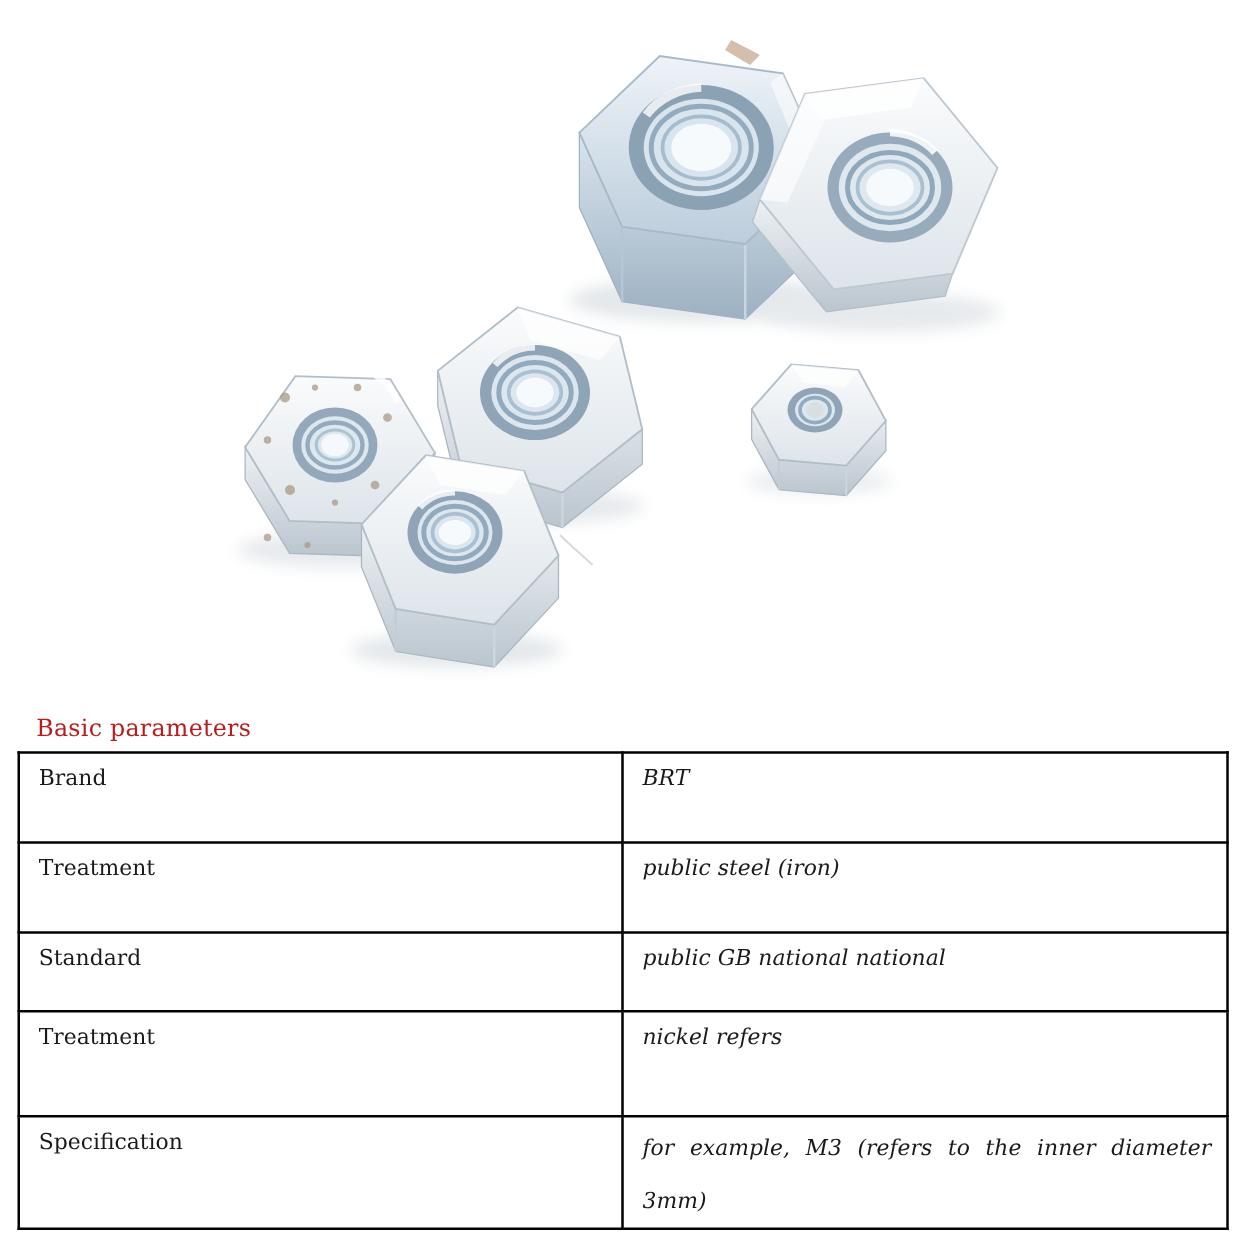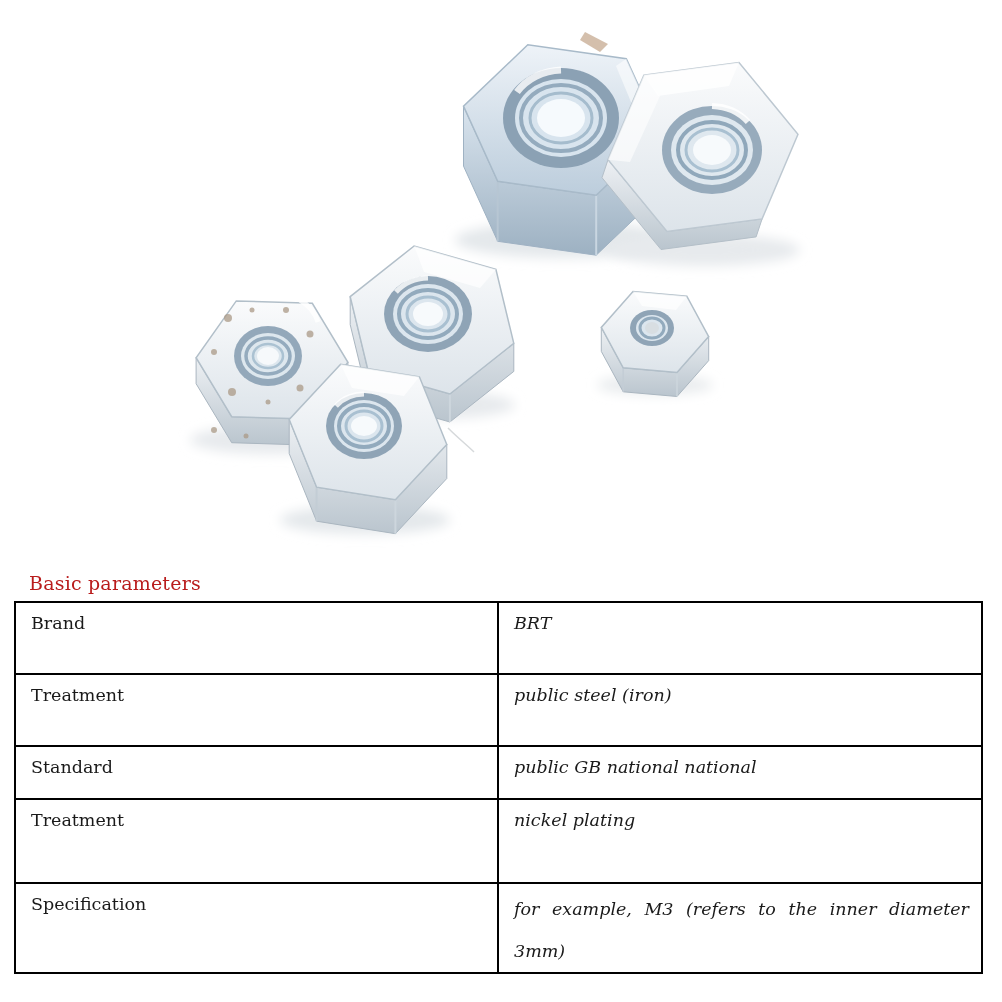--- a/index.html
+++ b/index.html
@@ -51,21 +51,21 @@
     padding: 8px 12px 0 15px;
     font-size: 17.5px;
     line-height: 24px;
     color: #1a1a1a;
     overflow: hidden;
   }
   td.label-col { width: 483px; }
   td.value-col { width: 484px; font-style: italic; }
   tr.row-1 td { height: 72px; }
   tr.row-2 td { height: 72px; }
-  tr.row-3 td { height: 53px; }
+  tr.row-3 td { height: 63px; }
   tr.row-4 td { height: 84px; }
   tr.row-5 td { height: 84px; }
   tr.row-5 td.value-col {
     text-align: justify;
     text-align-last: left;
     word-spacing: 6px;
     line-height: 42px;
     padding-top: 4px;
   }
 </style>
@@ -214,21 +214,21 @@
       <tr class="row-2">
         <td class="label-col">Treatment</td>
         <td class="value-col">public steel (iron)</td>
       </tr>
       <tr class="row-3">
         <td class="label-col">Standard</td>
         <td class="value-col">public GB national national</td>
       </tr>
       <tr class="row-4">
         <td class="label-col">Treatment</td>
-        <td class="value-col">nickel plating</td>
+        <td class="value-col">nickel refers</td>
       </tr>
       <tr class="row-5">
         <td class="label-col">Specification</td>
         <td class="value-col">for example, M3 (refers to the inner diameter 3mm)</td>
       </tr>
     </tbody>
   </table>
 
 </div>
 

